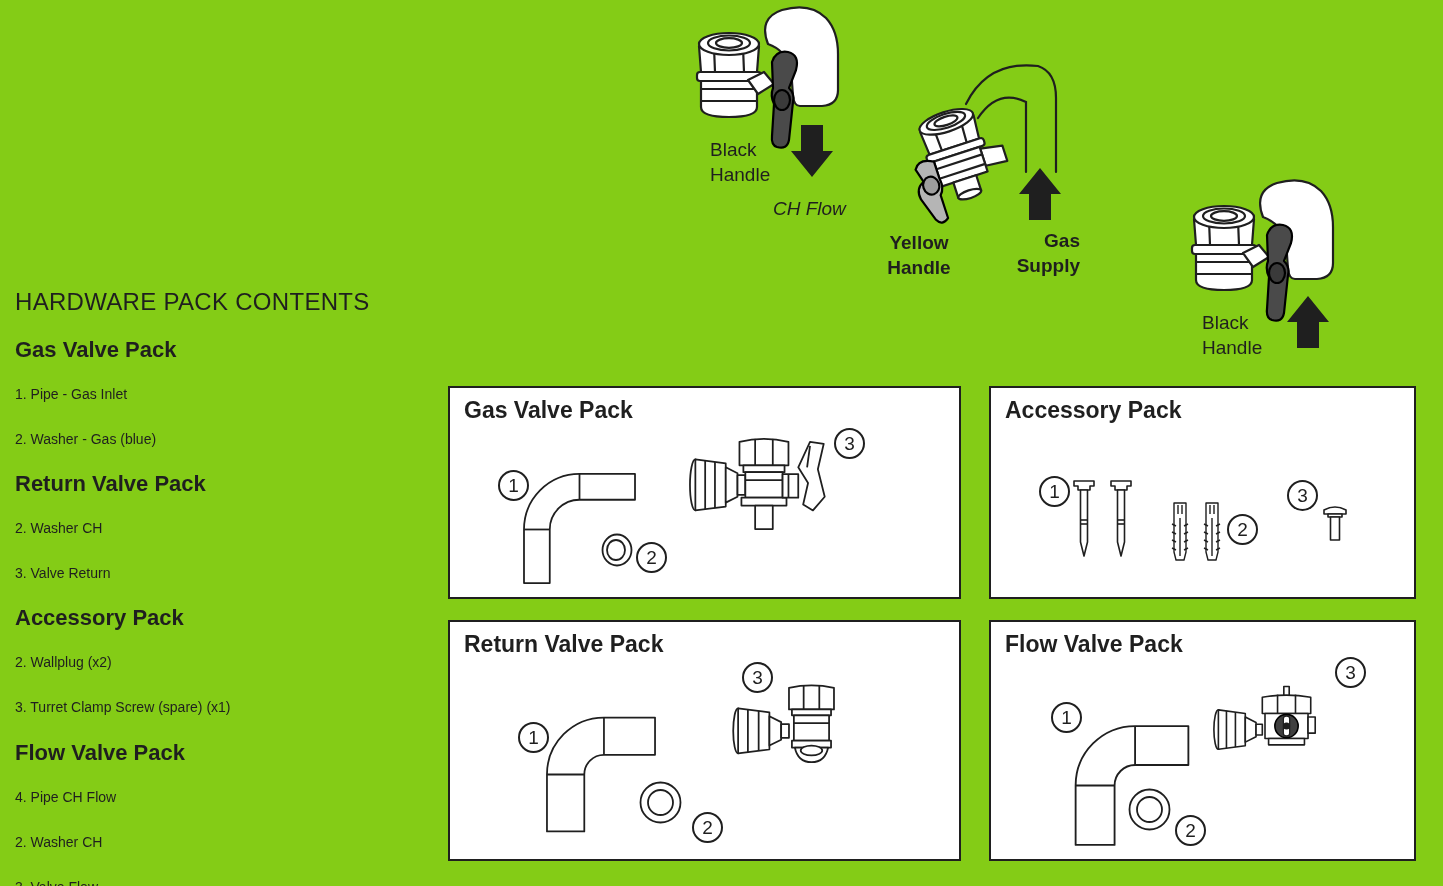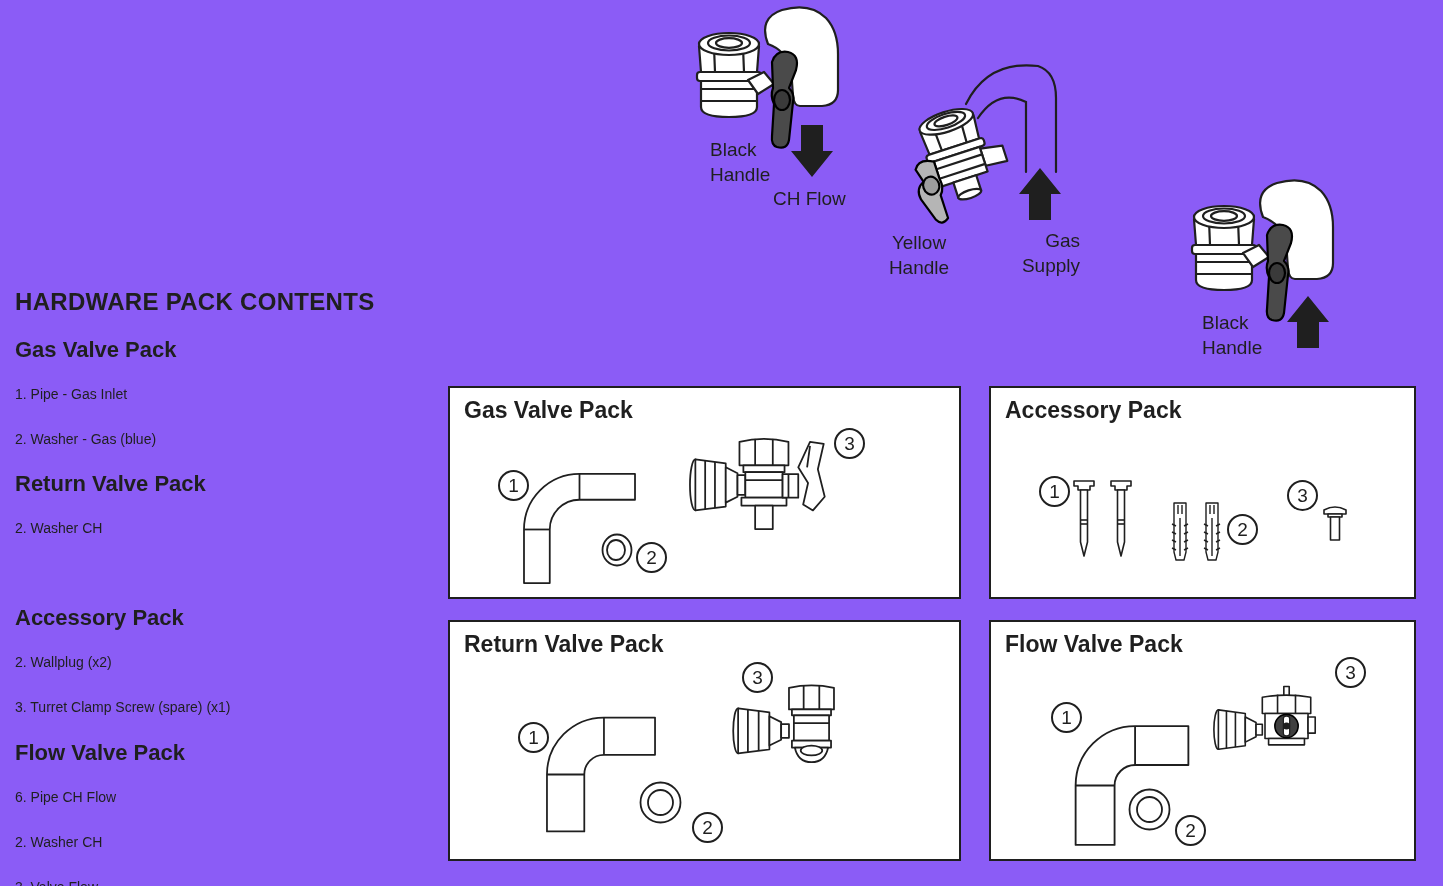--- a/index.html
+++ b/index.html
@@ -1,28 +1,28 @@
 <!DOCTYPE html>
 <html><head>
 <meta charset="utf-8">
 <style>
   * { margin:0; padding:0; box-sizing:border-box; }
   html,body { background:#ffffff; }
   body { font-family:"Liberation Sans", sans-serif; color:#1f1f1f; }
-  .canvas { position:relative; width:1443px; height:886px; background:#8b5cf6; overflow:hidden; }
+  .canvas { position:relative; width:1443px; height:886px; background:#84cc16; overflow:hidden; }
   .abs { position:absolute; }
-  .doc-title { font-size:24px; font-weight:bold; letter-spacing:0.3px; }
+  .doc-title { font-size:24px; font-weight:normal; letter-spacing:0.3px; }
   .sec-heading { font-size:22px; font-weight:bold; line-height:28px; }
   .sec-item { font-size:14px; line-height:30px;margin-top:15px; }
   .pack-box { position:absolute; border:2px solid #1f1f1f; background:#ffffff; }
   .pack-title { position:absolute; left:14px; top:8px; font-size:23px; font-weight:bold; line-height:28px; }
   .callout { position:absolute; width:31px; height:31px; border:2px solid #1f1f1f; border-radius:50%;
              display:flex; align-items:center; justify-content:center; font-size:19px; background:#ffffff; }
   .ill-label { position:absolute; font-size:19px; line-height:25px; white-space:pre-line; }
-  .center { text-align:center; }
+  .center { text-align:center;font-weight:bold; }
   svg { display:block; position:absolute; overflow:visible; }
 </style>
 </head>
 <body>
 
 <div class="canvas">
 
   <svg class="abs" style="left:688px; top:2px;" width="160" height="213" viewBox="0 0 160 213">
     <defs>
       <g id="valveA" stroke="#1f1f1f" stroke-width="2.2" fill="#ffffff" stroke-linejoin="round" stroke-linecap="round">
@@ -46,21 +46,21 @@
       </g>
       <g id="arrowUp">
         <path d="M 21 0 L 42 26 L 32 26 L 32 52 L 10 52 L 10 26 L 0 26 Z" fill="#1f1f1f" stroke="none"></path>
       </g>
     </defs>
     <use href="#valveA" x="4" y="2"></use>
     <use href="#arrowDown" x="103" y="123"></use>
   </svg>
   <div class="ill-label" style="left:710px; top:137px;">Black
 Handle</div>
-  <div class="ill-label" style="left:773px; top:186px;">CH Flow</div>
+  <div class="ill-label" style="left:773px; top:196px;font-style:italic;">CH Flow</div>
 
   <svg class="abs" style="left:878px; top:58px;" width="200" height="168" viewBox="0 0 200 168">
     <g stroke="#1f1f1f" stroke-width="2.2" fill="none" stroke-linecap="round">
       <path d="M 88 46 Q 110 2 160 8 Q 178 14 178 40 L 178 114"></path>
       <path d="M 100 60 Q 120 30 148 44 L 148 114"></path>
     </g>
     <g transform="rotate(-18 80 100)" stroke="#1f1f1f" stroke-width="2.2" fill="#ffffff" stroke-linejoin="round" stroke-linecap="round">
       <path d="M 104 98 L 126 102 L 126 118 L 104 116 Z"></path>
       <path d="M 52 64 L 54 88 L 106 88 L 108 64 Z"></path>
       <line x1="66" y1="65" x2="67" y2="88"></line>
@@ -95,31 +95,32 @@
 
   <div class="abs" style="left:15px; top:336px;">
     <div class="sec-heading">Gas Valve Pack</div>
     <div class="sec-item">1. Pipe - Gas Inlet</div>
     <div class="sec-item">2. Washer - Gas (blue)</div>
   </div>
 
   <div class="abs" style="left:15px; top:470px;">
     <div class="sec-heading">Return Valve Pack</div>
     <div class="sec-item">2. Washer CH</div>
+    <div class="sec-item">3. Valve Return</div>
   </div>
 
   <div class="abs" style="left:15px; top:604px;">
     <div class="sec-heading">Accessory Pack</div>
     <div class="sec-item">2. Wallplug (x2)</div>
     <div class="sec-item">3. Turret Clamp Screw (spare) (x1)</div>
   </div>
 
   <div class="abs" style="left:15px; top:739px;">
     <div class="sec-heading">Flow Valve Pack</div>
-    <div class="sec-item">6. Pipe CH Flow</div>
+    <div class="sec-item">4. Pipe CH Flow</div>
     <div class="sec-item">2. Washer CH</div>
     <div class="sec-item">3. Valve Flow</div>
   </div>
 
   <div class="pack-box" style="left:448px; top:386px; width:513px; height:213px;">
     <div class="pack-title">Gas Valve Pack</div>
 
     <svg style="left:72px; top:84px;" width="115" height="113" viewBox="0 0 116 114">
       <g stroke="#1f1f1f" stroke-width="1.8" fill="#ffffff" stroke-linejoin="round">
         <path d="M 2 112 L 2 58 A 56 56 0 0 1 58 2 L 114 2 L 114 28 L 58 28 A 30 30 0 0 0 28 58 L 28 112 Z"></path>

